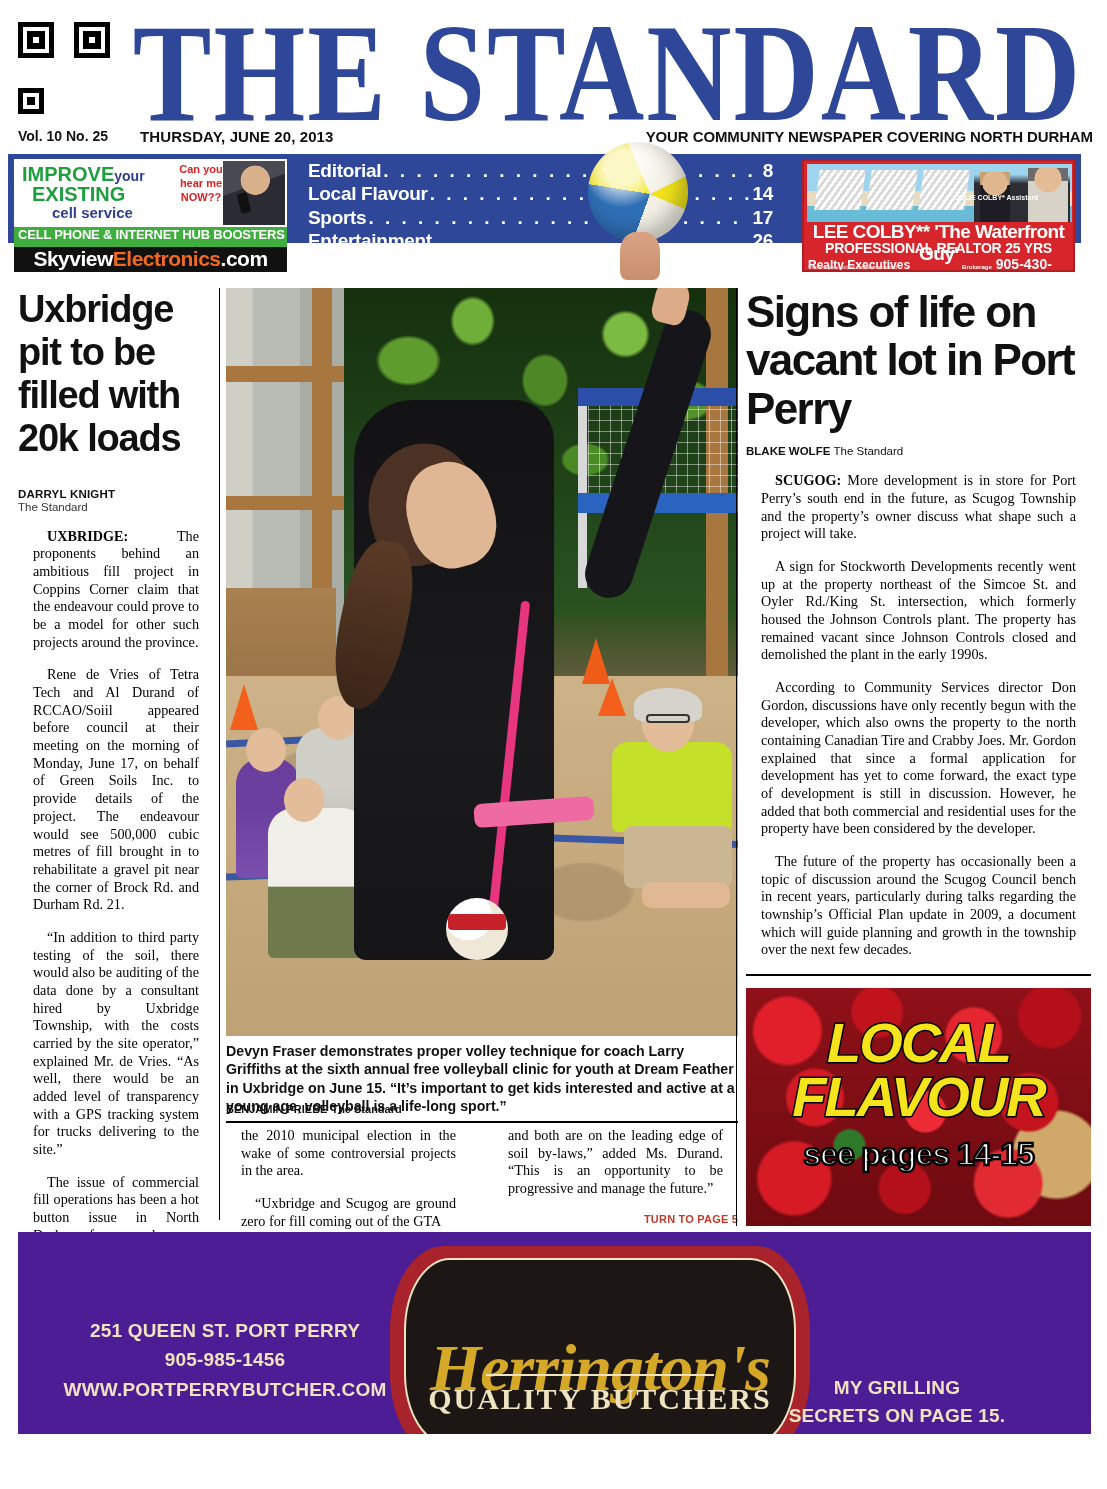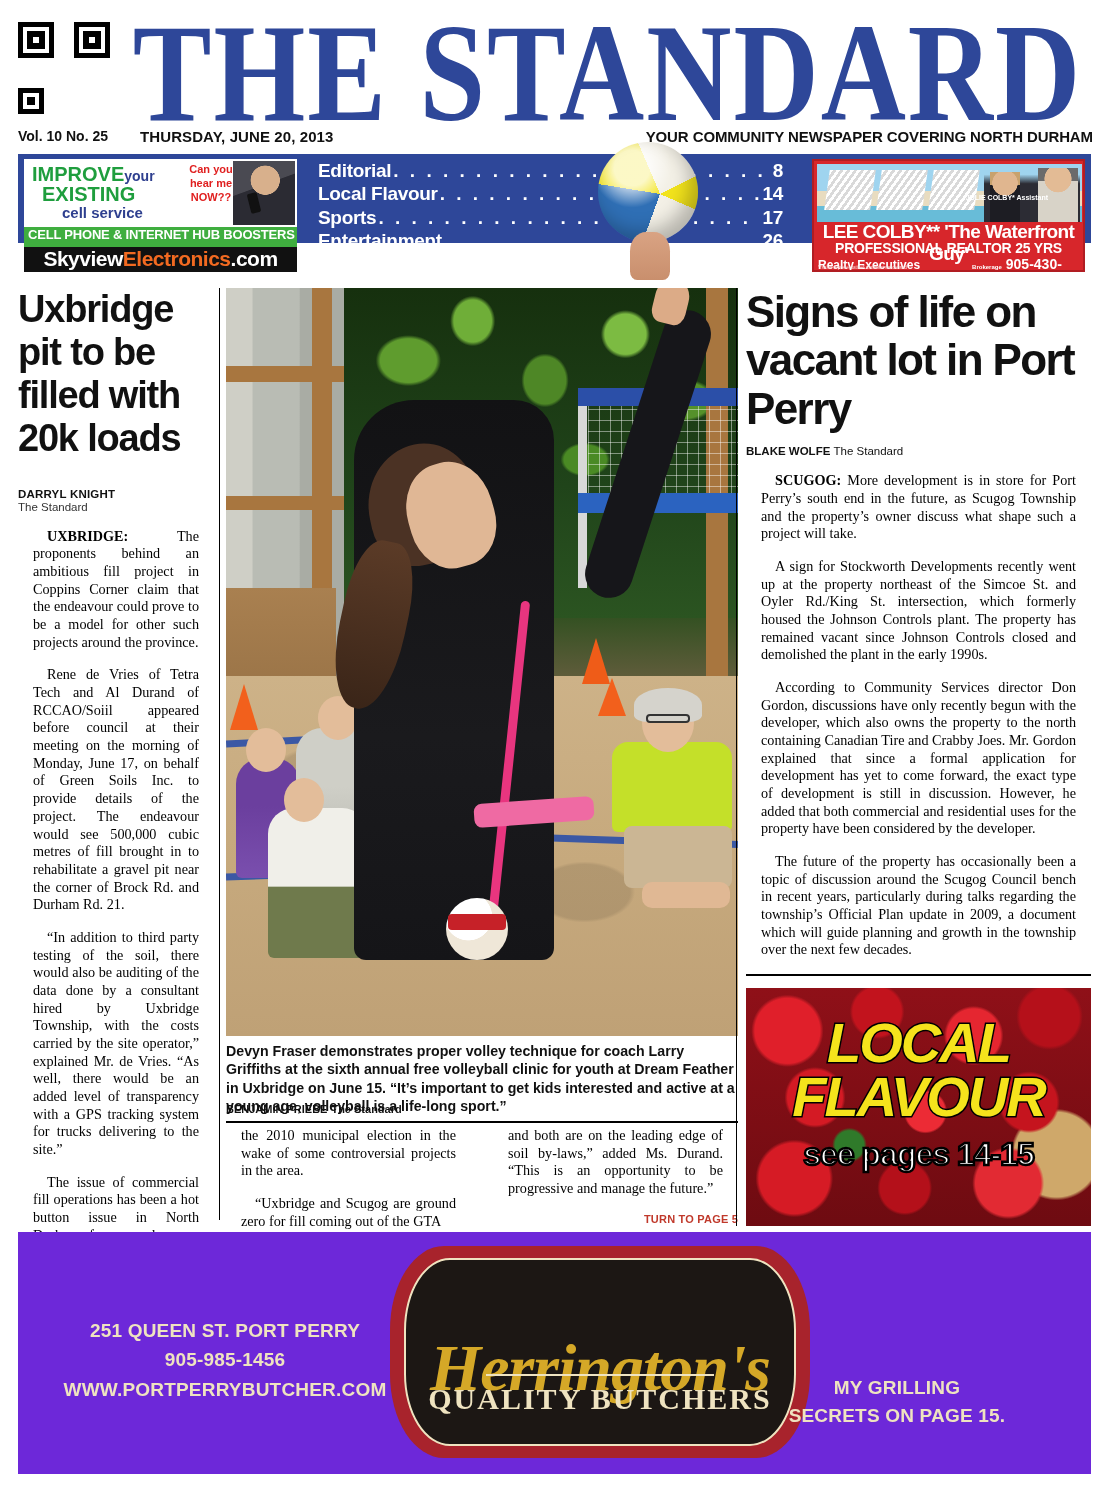--- a/index.html
+++ b/index.html
@@ -40,21 +40,21 @@
     white-space: nowrap;
     transform: scaleY(1.18);
     transform-origin: top center;
   }
   .mast-row { position:absolute; left:0; top:128px; width:1107px; height:22px; }
   .vol { position:absolute; left:18px; top:0; font-family:"Liberation Sans",sans-serif; font-weight:700; font-size:14px; color:#111; }
   .date { position:absolute; left:140px; top:0; font-family:"Liberation Sans",sans-serif; font-weight:700; font-size:15px; color:#111; letter-spacing:.1px; }
   .tagline { position:absolute; right:14px; top:0; font-family:"Liberation Sans",sans-serif; font-weight:700; font-size:15px; color:#111; letter-spacing:-.1px; }
 
   
-  .banner { position:absolute; left:18px; top:154px; width:1073px; height:89px; background:#2e4799; }
+  .banner { position:absolute; left:8px; top:154px; width:1073px; height:89px; background:#2e4799; }
   .skyview-ad {
     position:absolute; left:6px; top:5px; width:273px; height:113px; background:#fff; overflow:hidden;
   }
   .sv-top { position:relative; height:68px; background:#fff; }
   .sv-improve { position:absolute; left:8px; top:4px; font-family:"Liberation Sans",sans-serif; font-weight:700; font-size:20px; color:#1f9e3e; }
   .sv-improve .small { font-size:14px; color:#2e3f8f; }
   .sv-existing { position:absolute; left:18px; top:24px; font-family:"Liberation Sans",sans-serif; font-weight:700; font-size:20px; color:#1f9e3e; }
   .sv-cell { position:absolute; left:38px; top:45px; font-family:"Liberation Sans",sans-serif; font-weight:700; font-size:15px; color:#2e3f8f; }
   .sv-canyou { position:absolute; left:165px; top:4px; font-family:"Liberation Sans",sans-serif; font-weight:700; font-size:11px; color:#e02020; line-height:1.25; text-align:center; width:44px;}
   .sv-man { position:absolute; right:2px; top:2px; width:62px; height:64px;
@@ -231,21 +231,21 @@
   }
   .fa-text { position:absolute; left:0; top:28px; width:345px; text-align:center;
      font-family:"Liberation Sans",sans-serif; font-weight:700; font-style:italic; color:#f5e31c;
      -webkit-text-stroke:3px #000; paint-order:stroke fill; }
   .fa-l1 { font-size:56px; line-height:.96; letter-spacing:-2px; }
   .fa-l2 { font-size:56px; line-height:.96; letter-spacing:-2px; }
   .fa-l3 { position:absolute; left:0; top:148px; width:345px; text-align:center; font-size:32px; color:#fff;
      font-family:"Liberation Sans",sans-serif; font-weight:700; -webkit-text-stroke:2.5px #000; letter-spacing:-1px; }
 
   
-  .bottom-ad { position:absolute; left:18px; top:1232px; width:1073px; height:242px; background:#6d28d9; overflow:hidden; }
+  .bottom-ad { position:absolute; left:18px; top:1232px; width:1073px; height:202px; background:#4c1d95; overflow:hidden; }
   .ba-left { position:absolute; left:42px; top:84px; width:330px; text-align:center;
      font-family:"Liberation Sans",sans-serif; font-weight:700; color:#efe3c0; font-size:19px; line-height:1.55; letter-spacing:.2px; }
   .ba-right { position:absolute; right:44px; top:142px; width:300px; text-align:center;
      font-family:"Liberation Sans",sans-serif; font-weight:700; color:#efe3c0; font-size:19px; line-height:1.45; letter-spacing:.2px; }
   .ba-logo { position:absolute; left:372px; top:14px; width:420px; height:212px; }
   .ba-plaqueR { position:absolute; inset:0; background:#a8232c; border-radius:54px / 84px;
      clip-path: polygon(8% 0,92% 0,100% 16%,100% 84%,92% 100%,8% 100%,0 84%,0 16%); }
   .ba-plaqueD { position:absolute; left:14px; top:12px; right:14px; bottom:12px; background:#1c1714; border-radius:46px / 72px;
      border:2px solid #efe3c0;
      clip-path: polygon(8% 0,92% 0,100% 16%,100% 84%,92% 100%,8% 100%,0 84%,0 16%); }

